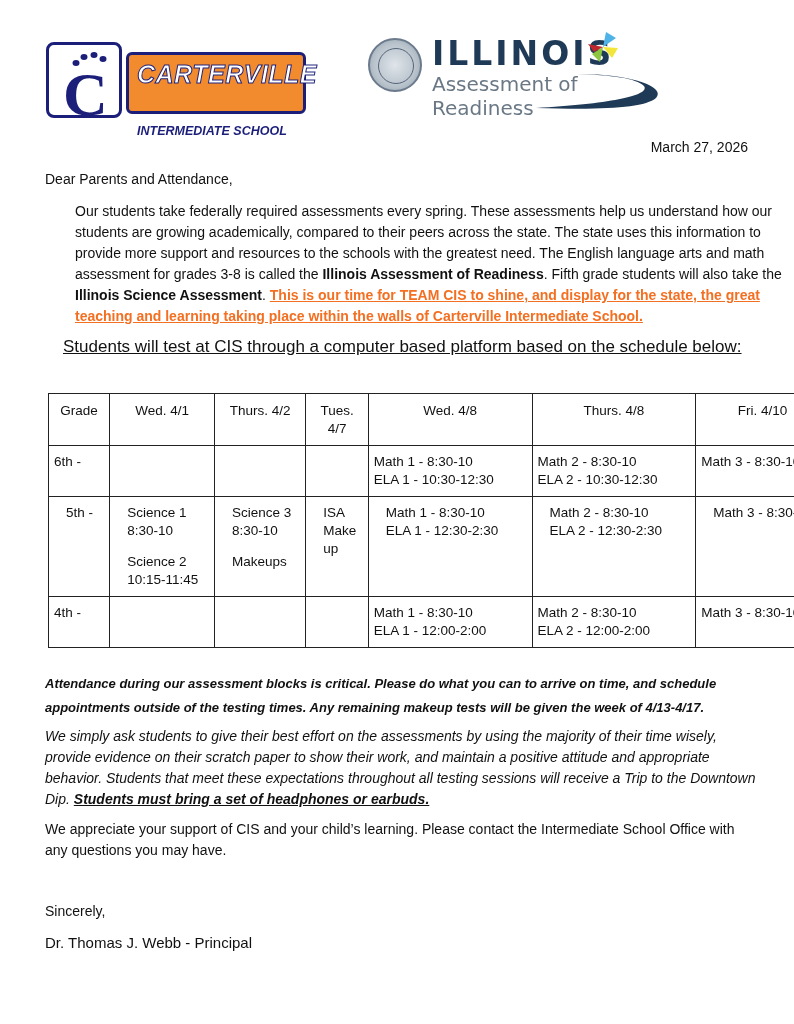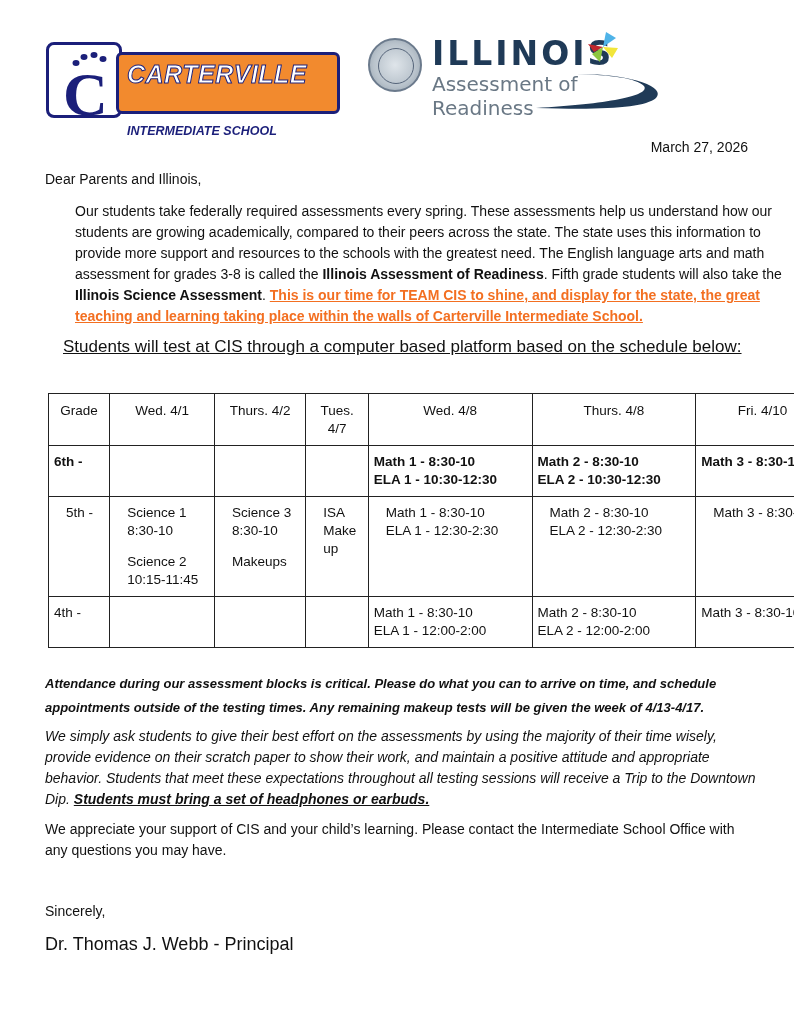--- a/index.html
+++ b/index.html
@@ -7,21 +7,21 @@
          font-family: "Liberation Sans", sans-serif; color: #111; }
   .page { position: absolute; left: 0; top: 0; width: 794px; height: 1024px; }
 
   
   .logo-cis { position: absolute; left: 46px; top: 42px; width: 260px; height: 78px; }
   .cis-box { position: absolute; left: 0; top: 0; width: 76px; height: 76px; border: 3px solid #1b1f7a;
              border-radius: 8px; background: #fff; box-sizing: border-box; }
   .cis-c { position: absolute; left: 14px; top: 18px; font-family: "Liberation Serif", serif; font-weight: bold;
            font-size: 62px; color: #1b1f7a; line-height: 1; }
   .cis-paw { position: absolute; left: 22px; top: 6px; width: 40px; height: 16px; }
-  .cis-banner { position: absolute; left: 70px; top: 10px; width: 224px; height: 62px; background: #f28a2e;
+  .cis-banner { position: absolute; left: 80px; top: 10px; width: 180px; height: 62px; background: #f28a2e;
                 border: 3px solid #1b1f7a; border-radius: 6px; box-sizing: border-box; }
   .cis-name { position: absolute; left: 8px; top: 5px; font-size: 25px; font-weight: bold; font-style: italic;
               color: #fff; letter-spacing: 0.5px; -webkit-text-stroke: 1px #1b1f7a; }
   .cis-sub { position: absolute; left: 8px; top: 36px; font-size: 12.5px; font-weight: bold; font-style: italic;
              color: #1b1f7a; margin-top: 33px; }
 
   .logo-iar { position: absolute; left: 366px; top: 30px; width: 310px; height: 80px; }
   .seal { position: absolute; left: 2px; top: 8px; width: 54px; height: 54px; border-radius: 50%;
           border: 2px solid #6b7a8c; background: radial-gradient(circle, #dfe5ea 0%, #b9c3cc 60%, #8c99a6 100%);
           box-sizing: border-box; }
@@ -41,33 +41,33 @@
   .p1 { top: 201px; margin-left: 30px; }
   .orange { color: #f36f21; font-weight: bold; text-decoration: underline; }
   .heading { position: absolute; left: 63px; top: 337px; font-size: 17px; text-decoration: underline; }
 
   
   table.schedule { position: absolute; left: 48px; top: 393px; width: 782px; border-collapse: collapse;
                    font-size: 13.5px; border-radius: 31px; }
   .schedule td, .schedule th { border: 1px solid #222; vertical-align: top; padding: 7px 5px;
                                line-height: 18px; font-weight: normal; }
   .schedule th { text-align: center; padding-top: 8px; }
-  .schedule .r6 td { height: 32px; font-weight: bold; }
+  .schedule .r6 td { height: 32px; }
   .schedule .r5 td { height: 82px; padding-left: 17px; }
   .schedule .r4 td { height: 30px; }
   .cell-line { display: block; }
   .gap { display: block; height: 13px; }
 
   .p2 { top: 649px; }
   .p3 { top: 672px; font-weight: bold; font-style: italic; font-size: 13px; line-height: 24px; }
   .p4 { top: 726px; font-style: italic; line-height: 21px; }
   .p4 .u { font-weight: bold; text-decoration: underline; }
   .p5 { top: 819px; }
   .closing { position: absolute; left: 45px; top: 903px; font-size: 14px; }
-  .sig { position: absolute; left: 45px; top: 934px; font-size: 18px; }
+  .sig { position: absolute; left: 45px; top: 934px; font-size: 15px; }
 </style>
 </head>
 <body>
 
 <div class="page">
 
   <div class="logo-cis">
     <div class="cis-box">
       <svg class="cis-paw" viewBox="0 0 40 16">
         <ellipse cx="5" cy="12" rx="3.5" ry="3" fill="#1b1f7a"></ellipse>
@@ -94,21 +94,21 @@
       <polygon points="15,15 12,30 4,22" fill="#8cc63f"></polygon>
       <polygon points="15,15 0,12 6,20" fill="#c0272d"></polygon>
     </svg>
     <span class="iar-sub">Assessment of Readiness</span>
     <svg class="iar-swoosh" viewBox="0 0 150 40">
       <path d="M60 4 C120 4, 150 18, 140 28 C128 38, 90 40, 20 38 C90 34, 135 26, 128 16 C120 8, 95 5, 60 4 Z" fill="#1f3a57"></path>
     </svg>
   </div>
 
   <div class="date">March 27, 2026</div>
-  <div class="greeting">Dear Parents and Illinois,</div>
+  <div class="greeting">Dear Parents and Attendance,</div>
 
   <div class="para p1">
     <span>Our students take federally required assessments every spring. These assessments help us understand how our students are growing academically, compared to their peers across the state. The state uses this information to provide more support and resources to the schools with the greatest need. The English language arts and math assessment for grades 3-8 is called the </span><b>Illinois Assessment of Readiness</b><span>.   Fifth grade students will also take the </span><b>Illinois Science Assessment</b><span>.  </span><span class="orange">This is our time for TEAM CIS to shine, and display for the state, the great teaching and learning taking place within the walls of Carterville Intermediate School.</span>
   </div>
 
   <div class="heading">Students will test at CIS through a computer based platform based on the schedule below:</div>
 
   <table class="schedule">
     <colgroup>
       <col style="width:55px">

